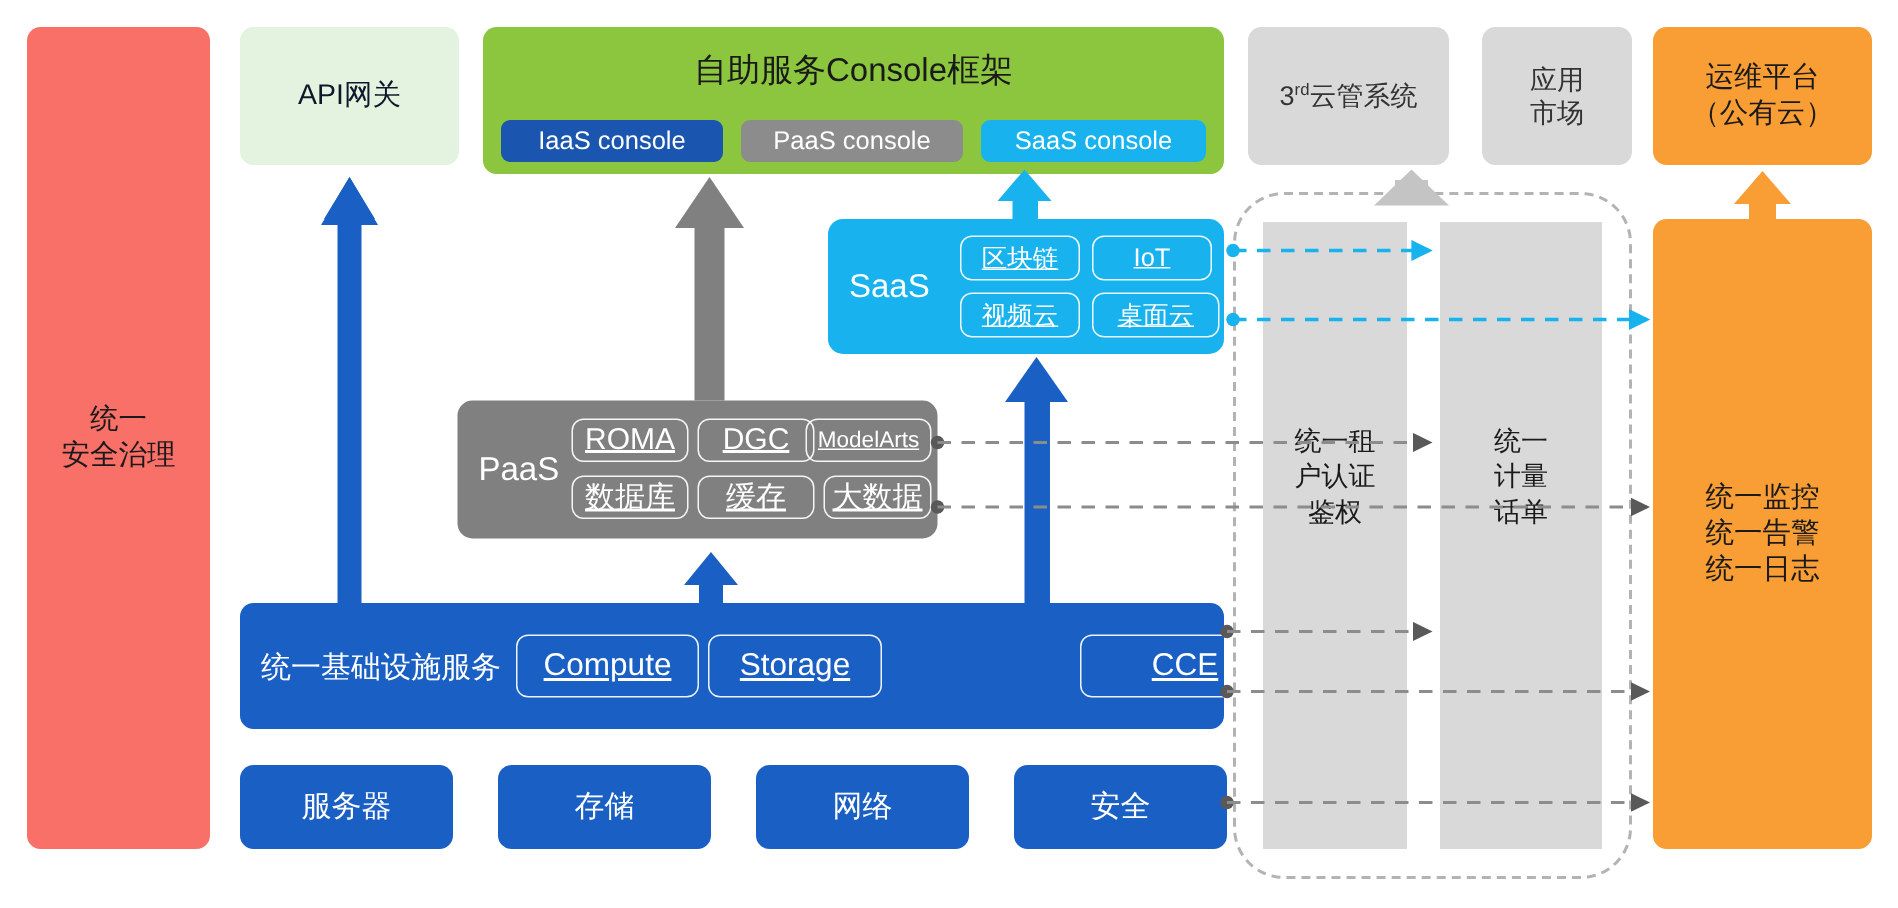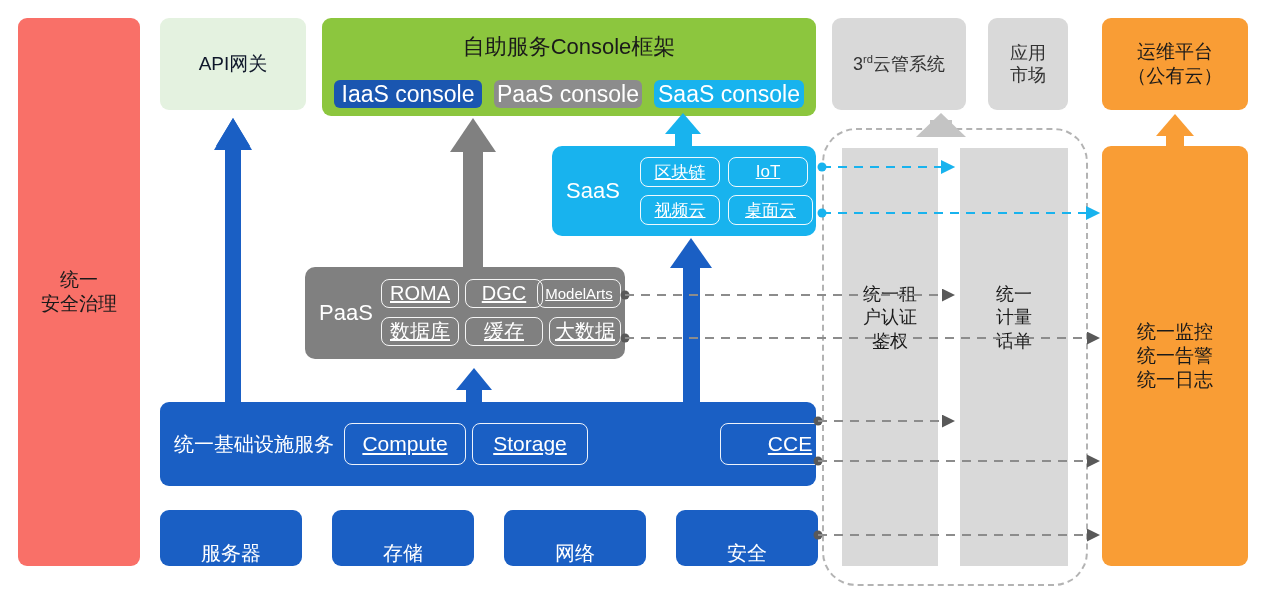--- a/index.html
+++ b/index.html
@@ -11,32 +11,32 @@
   .p-red{background:#f97068;border-radius:9px;color:#1a1a1a;font-size:19px;}
   .p-green-lite{background:#e4f2e0;border-radius:9px;color:#0f172a;font-size:19px;}
   .p-green{background:#8cc63e;border-radius:9px;}
   .p-gray{background:#d9d9d9;border-radius:9px;color:#333;font-size:18px;}
   .p-orange{background:#f99d35;border-radius:9px;color:#1a1a1a;font-size:19px;}
   .p-cyan{background:#18b3ee;border-radius:10px;}
   .p-dgray{background:#808080;border-radius:10px;}
   .p-blue{background:#1a5fc4;border-radius:9px;}
 
   .console-title{position:absolute;left:0;right:0;top:14px;text-align:center;font-size:22px;color:#1a1a1a;}
-  .chip{position:absolute;box-sizing:border-box;display:flex;align-items:center;justify-content:center;border-radius:6px;color:#fff;font-size:23px;}
+  .chip{position:absolute;box-sizing:border-box;display:flex;align-items:center;justify-content:center;border-radius:6px;color:#fff;font-size:17px;}
   .chip-iaas{background:#1a56b0;}
   .chip-paas{background:#8c8c8c;}
   .chip-saas{background:#18b3ee;}
 
   .tag{position:absolute;box-sizing:border-box;display:flex;align-items:center;justify-content:center;
        border:1.6px solid rgba(255,255,255,.92);border-radius:8px;color:#fff;font-size:17px;background:transparent;text-decoration:underline;}
   .tag-sm{font-size:20px;}
   .layer-label{position:absolute;color:#fff;font-size:22px;display:flex;align-items:center;}
   .layer-label-cn{font-size:20px;}
 
-  .hwbox{background:#1a5fc4;border-radius:9px;color:#fff;font-size:20px;align-items:flex-end;}
+  .hwbox{background:#1a5fc4;border-radius:9px;color:#fff;font-size:20px;}
 
   
   .dash-wrap{position:absolute;box-sizing:border-box;border:2.5px dashed #b3b3b3;border-radius:34px;}
   .col-gray{position:absolute;background:#d9d9d9;}
   .col-text{position:absolute;text-align:center;font-size:18px;color:#1a1a1a;line-height:1.3;white-space:pre-line;}
 
   svg.lay{position:absolute;left:0;top:0;width:1265px;height:605px;pointer-events:none;}
   .sup{font-size:.62em;vertical-align:super;}
 </style>
 </head>
@@ -63,21 +63,21 @@
     </div>
     <div class="chip chip-saas" style="left:332px;top:62px;width:150px;height:28px;">
       <span>SaaS console</span>
     </div>
   </div>
 
   <div class="box p-gray" style="left:832px;top:18px;width:134px;height:92px;">
     <span><span>3</span><span class="sup">rd</span><span>云管系统</span></span>
   </div>
 
-  <div class="box p-gray" style="left:988px;top:18px;width:80px;height:92px;align-items:center;">
+  <div class="box p-gray" style="left:988px;top:18px;width:100px;height:92px;align-items:center;">
     <span>应用
 市场</span>
   </div>
 
   <div class="box p-orange" style="left:1102px;top:18px;width:146px;height:92px;">
     <span>运维平台
 （公有云）</span>
   </div>
 
   <div class="p-cyan" style="position:absolute;left:552px;top:146px;width:264px;height:90px;">

